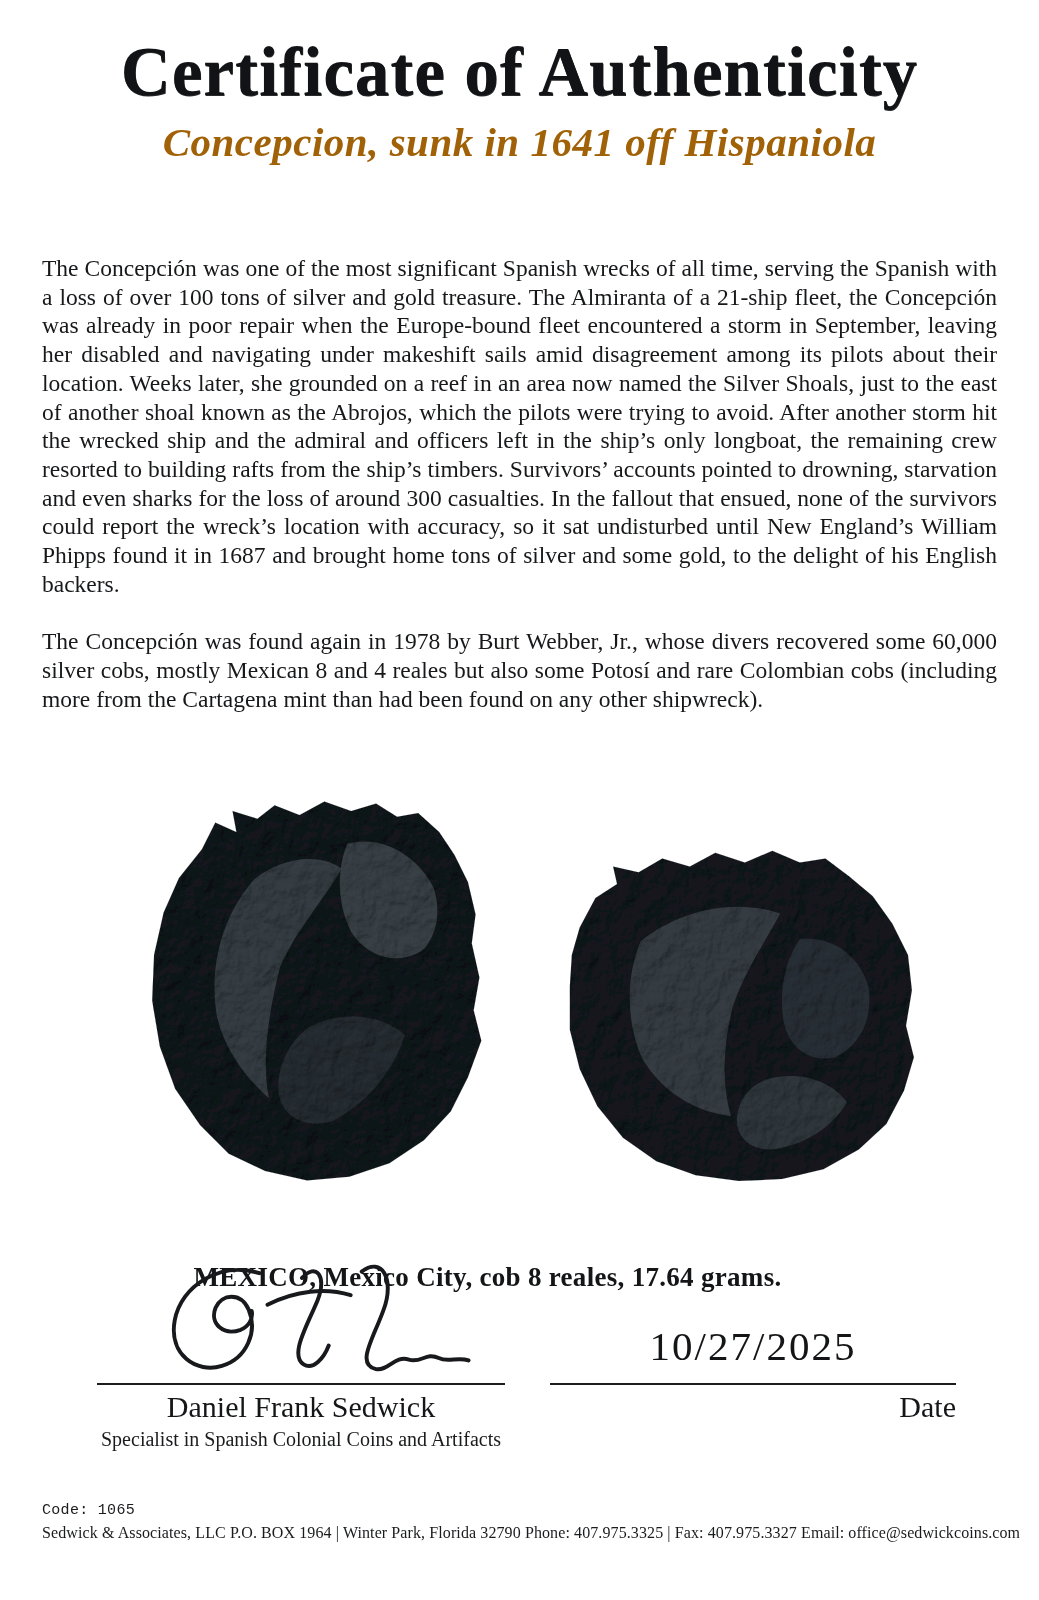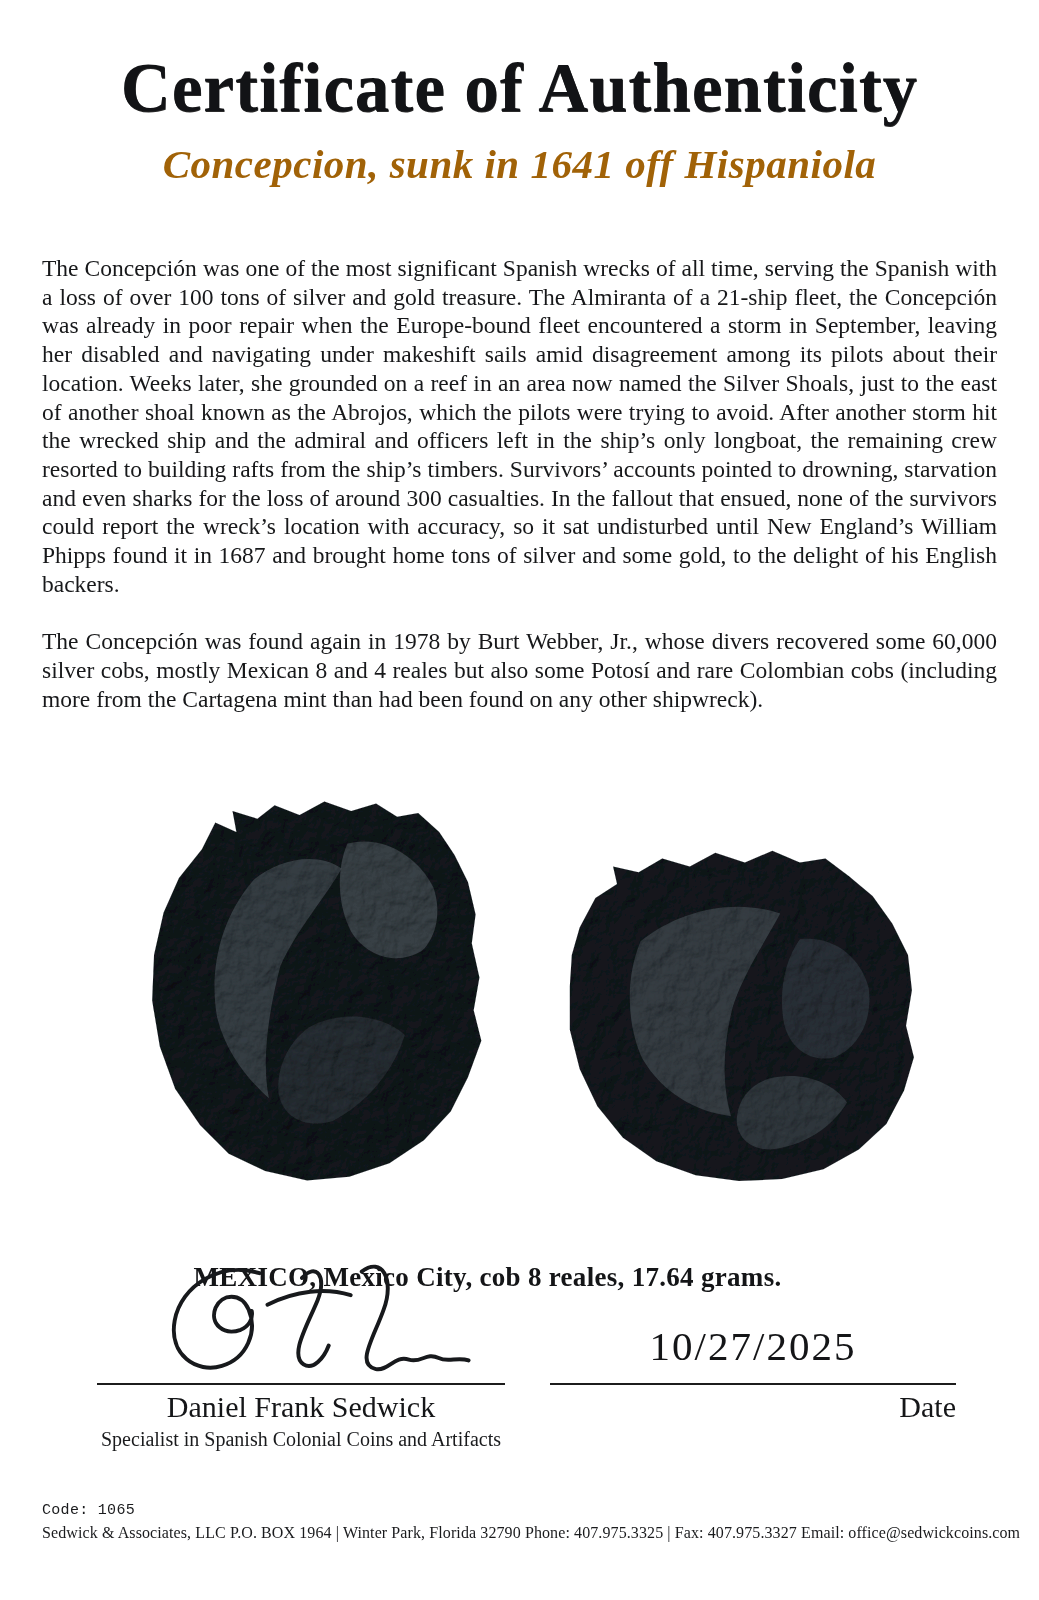--- a/index.html
+++ b/index.html
@@ -9,21 +9,21 @@
     height: 1600px;
     margin: 0 auto;
     background: #ffffff;
     color: #141517;
     font-family: "Liberation Serif", serif;
     overflow: hidden;
   }
   
   .header { position: absolute; top: 36px; left: 0; width: 100%; text-align: center; }
   .title {
-    margin: 16px;
+    margin: 0;
     font-family: "Liberation Serif", serif;
     font-size: 69px;
     font-weight: 700;
     letter-spacing: 1px;
     line-height: 1.05;
     color: #121316;
     text-shadow: 0.5px 0.5px 0 #2a2a2a;
   }
   .subtitle {
     margin: 10px 0 0 0;

